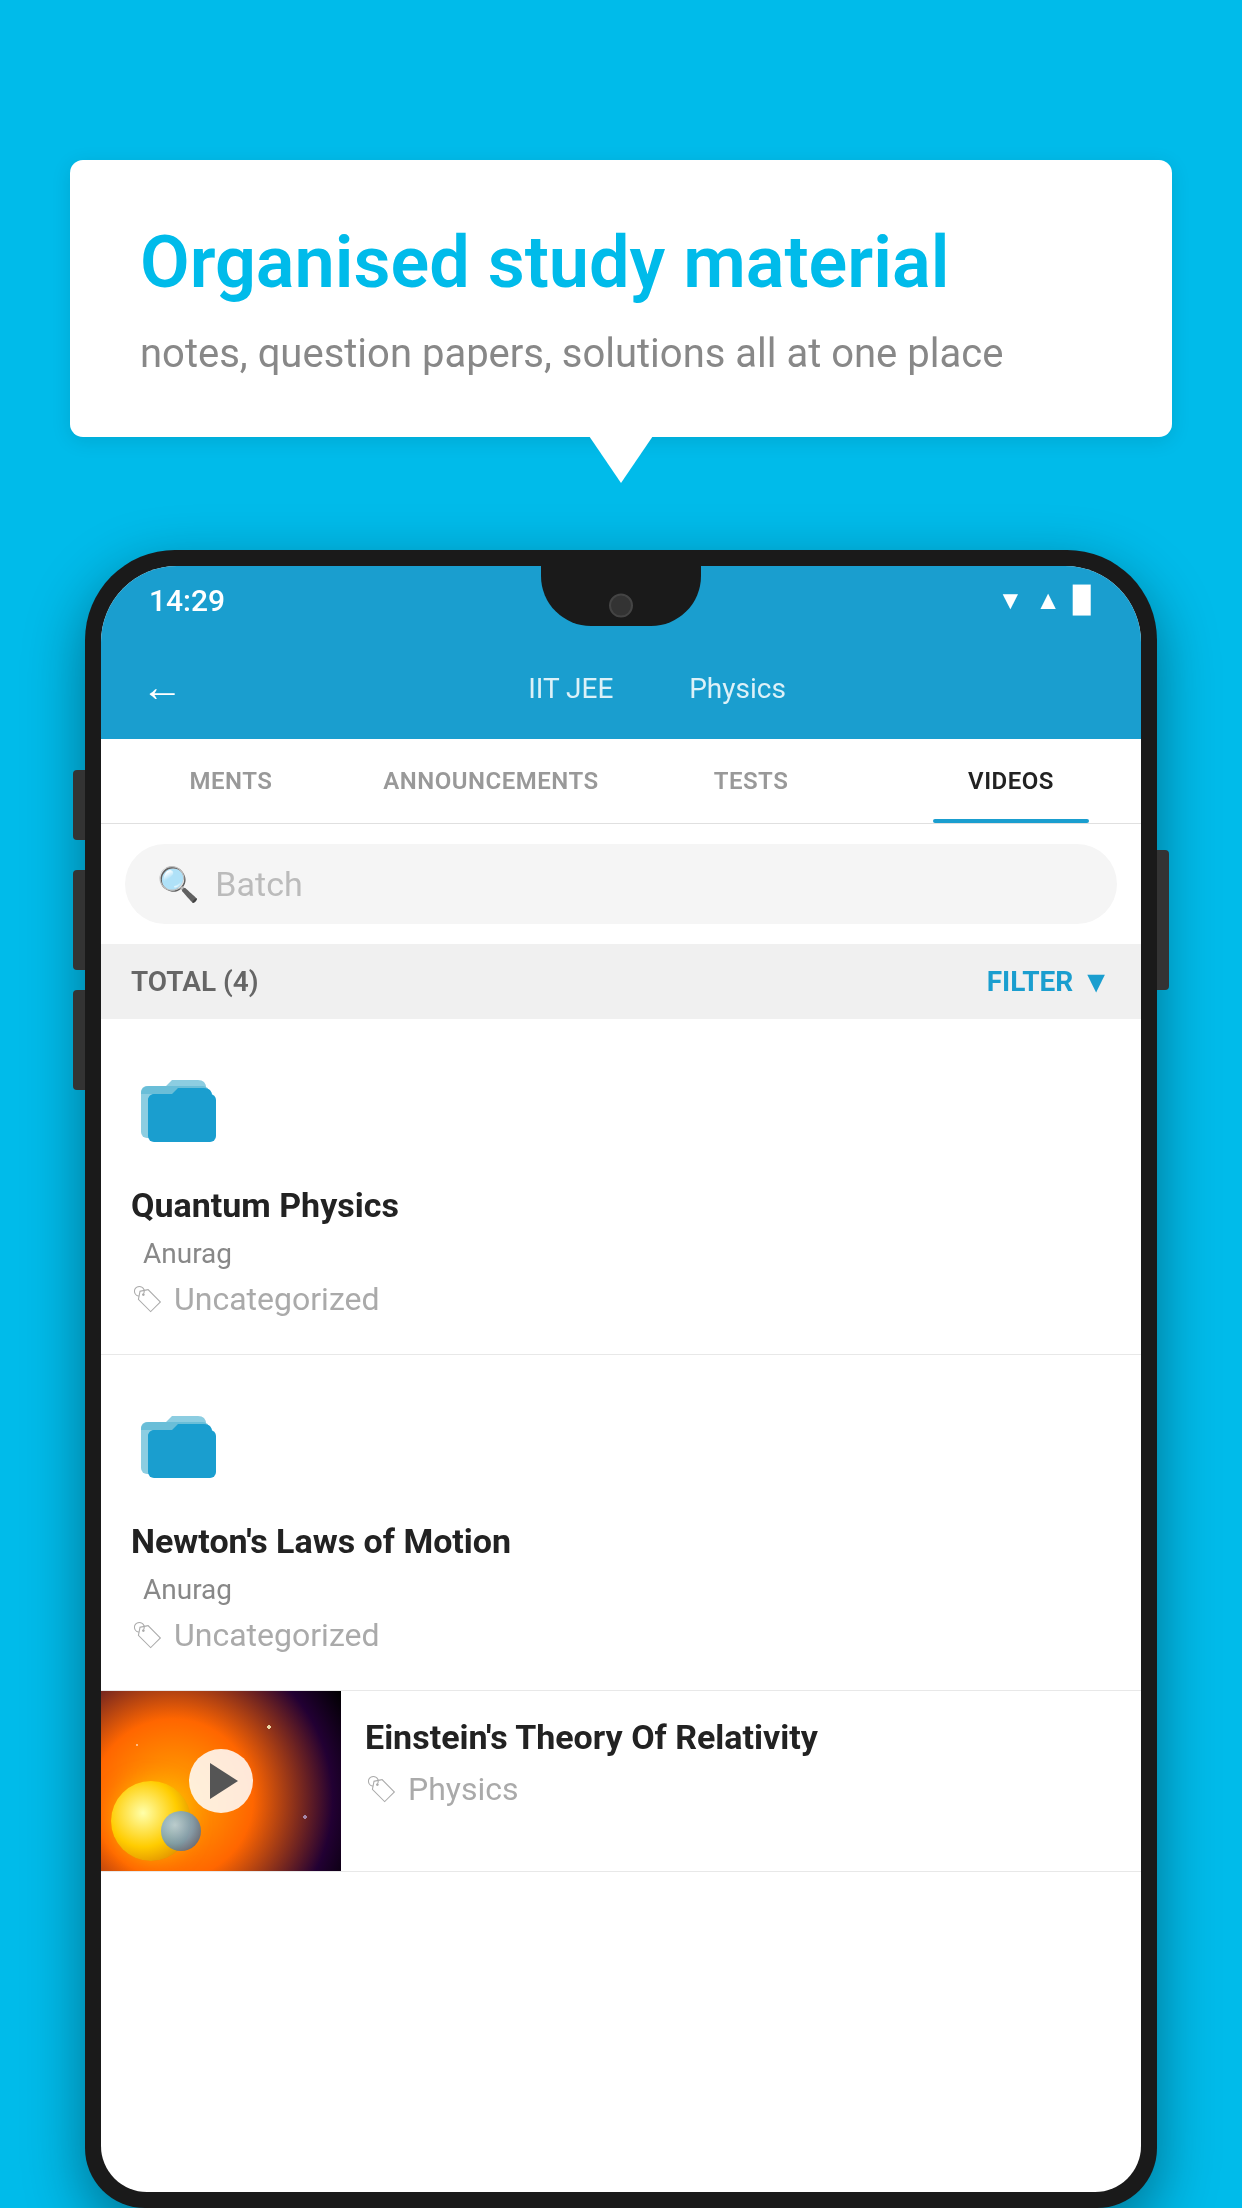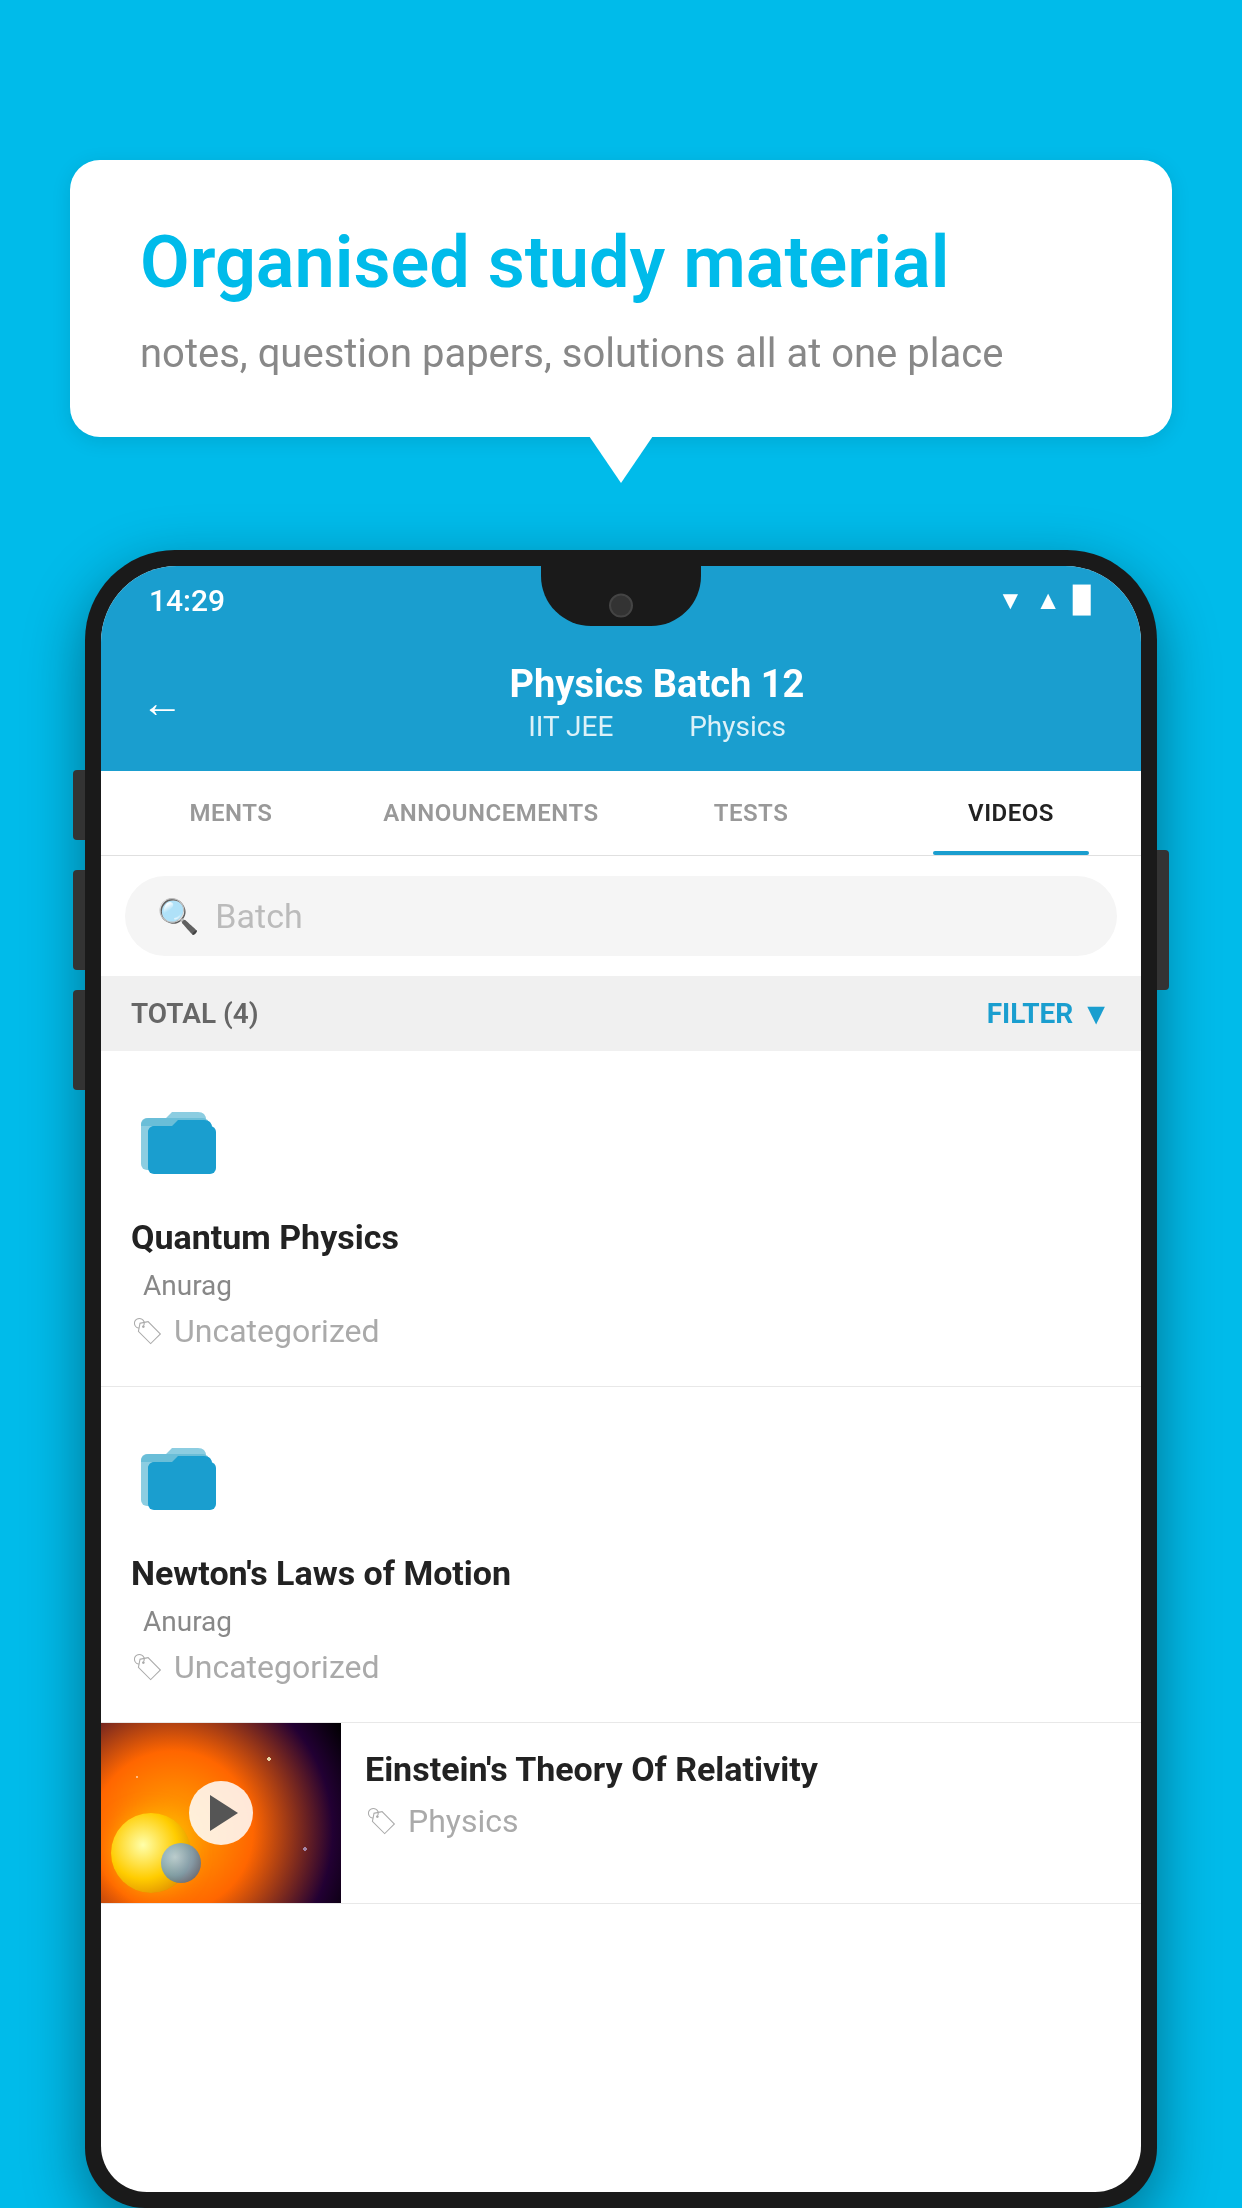--- a/index.html
+++ b/index.html
@@ -14,21 +14,21 @@
       position: relative;
     }
 
     
     .speech-bubble {
       position: absolute;
       top: 160px;
       left: 70px;
       right: 70px;
       background: white;
-      border-radius: 30px;
+      border-radius: 13px;
       padding: 60px 70px 60px 70px;
       box-shadow: 0 4px 20px rgba(0,0,0,0.1);
     }
     .speech-bubble::after {
       content: '';
       position: absolute;
       bottom: -46px;
       left: 50%;
       transform: translateX(-50%);
       width: 0;
@@ -411,21 +411,20 @@
       <div class="status-icons">
         <span>▼</span>
         <span>▲</span>
         <span>▉</span>
       </div>
     </div>
 
     <div class="app-header">
       <span class="back-arrow">←</span>
       <div class="header-title-group">
-        <div class="header-title">Physics Batch 12</div>
         <div class="header-subtitle">
           <span>IIT JEE</span>
           <span> &nbsp;&nbsp; </span>
           <span>Physics</span>
         </div>
       </div>
     </div>
 
     <div class="tabs">
       <div class="tab">

